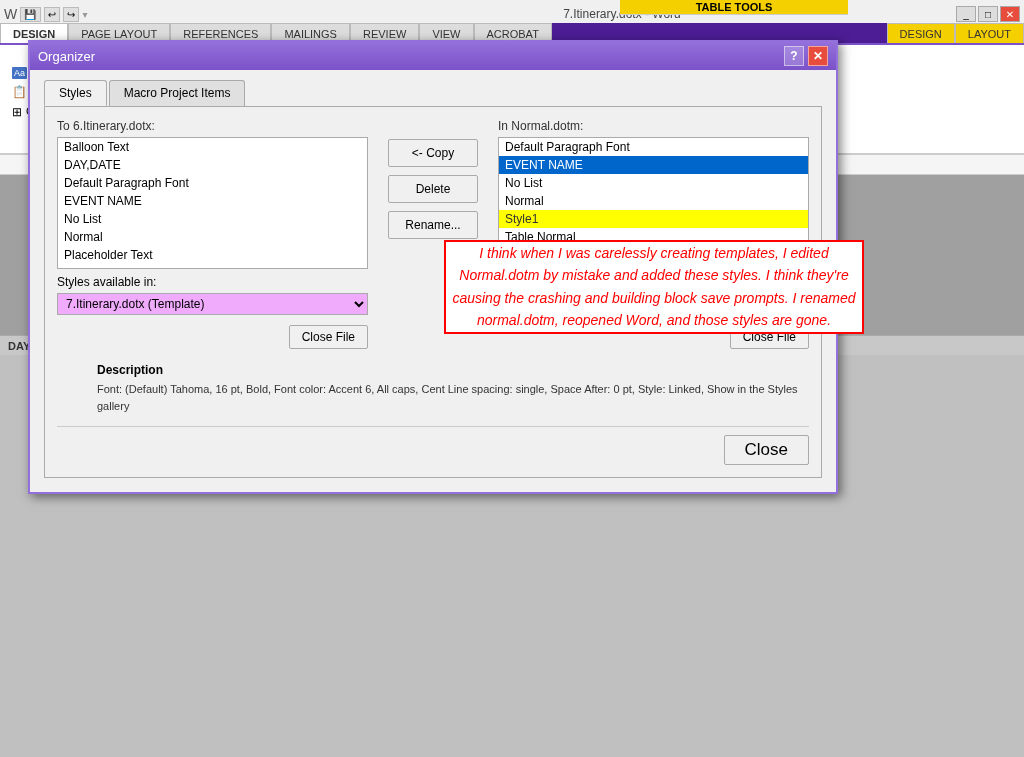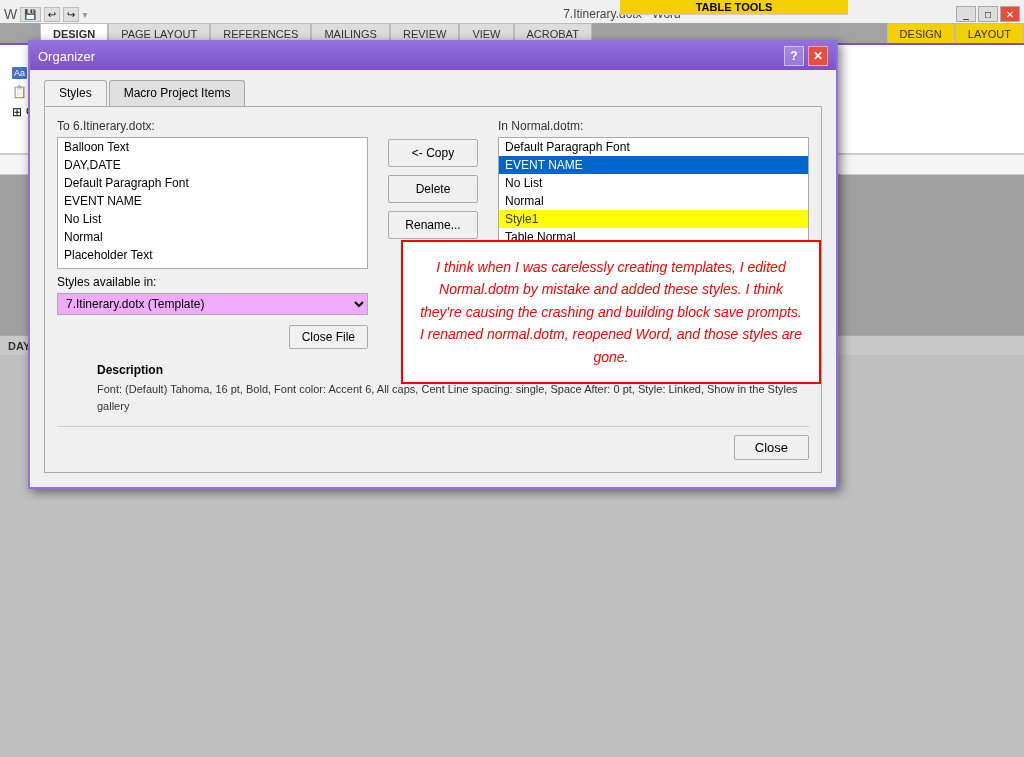--- a/index.html
+++ b/index.html
@@ -237,34 +237,33 @@
       display: flex;
       justify-content: flex-end;
       margin-top: 12px;
       padding-top: 8px;
       border-top: 1px solid #ccc;
     }
     .dialog-close-btn {
       padding: 4px 20px;
       border: 1px solid #aaa;
       background: #f0f0f0;
-      font-size: 13px;
+      font-size: 17px;
       cursor: pointer;
       border-radius: 2px;
     }
 
     
     .annotation-box {
       position: absolute;
       top: 240px;
-      left: 401px;
+      left: 444px;
       width: 420px;
       border: 2px solid red;
       background: white;
-      padding: 14px;
       font-size: 14px;
       color: red;
       text-align: center;
       font-style: italic;
       line-height: 1.6;
       z-index: 100;
     }
 
     
     .list-box::-webkit-scrollbar { width: 12px; }
@@ -318,21 +317,21 @@
     <div class="win-btn">_</div>
     <div class="win-btn max-win">□</div>
     <div class="win-btn close-win">✕</div>
   </div>
 </div>
 
 
 <div style="background:#f5d000; text-align:center; font-size:11px; font-weight:bold; padding:1px 0; border-bottom:1px solid #ccc; width:228px; margin-left:620px; display:inline-block; position:relative; top:-28px; left:0;">TABLE TOOLS</div>
 
 
-<div style="background:#a3a3a3; display:flex; align-items:flex-end; height:22px; border-bottom:2px solid #7B52C8; margin-top:-20px;padding-left:40px;">
+<div style="background:#4c1d95; display:flex; align-items:flex-end; height:22px; border-bottom:2px solid #7B52C8; margin-top:-20px;">
   <div class="top-tab active">DESIGN</div>
   <div class="top-tab">PAGE LAYOUT</div>
   <div class="top-tab">REFERENCES</div>
   <div class="top-tab">MAILINGS</div>
   <div class="top-tab">REVIEW</div>
   <div class="top-tab">VIEW</div>
   <div class="top-tab">ACROBAT</div>
   <div style="flex:1;"></div>
   <div style="background:#f5d000; display:flex; align-items:flex-end;">
     <div class="top-tab tt-highlight">DESIGN</div>

